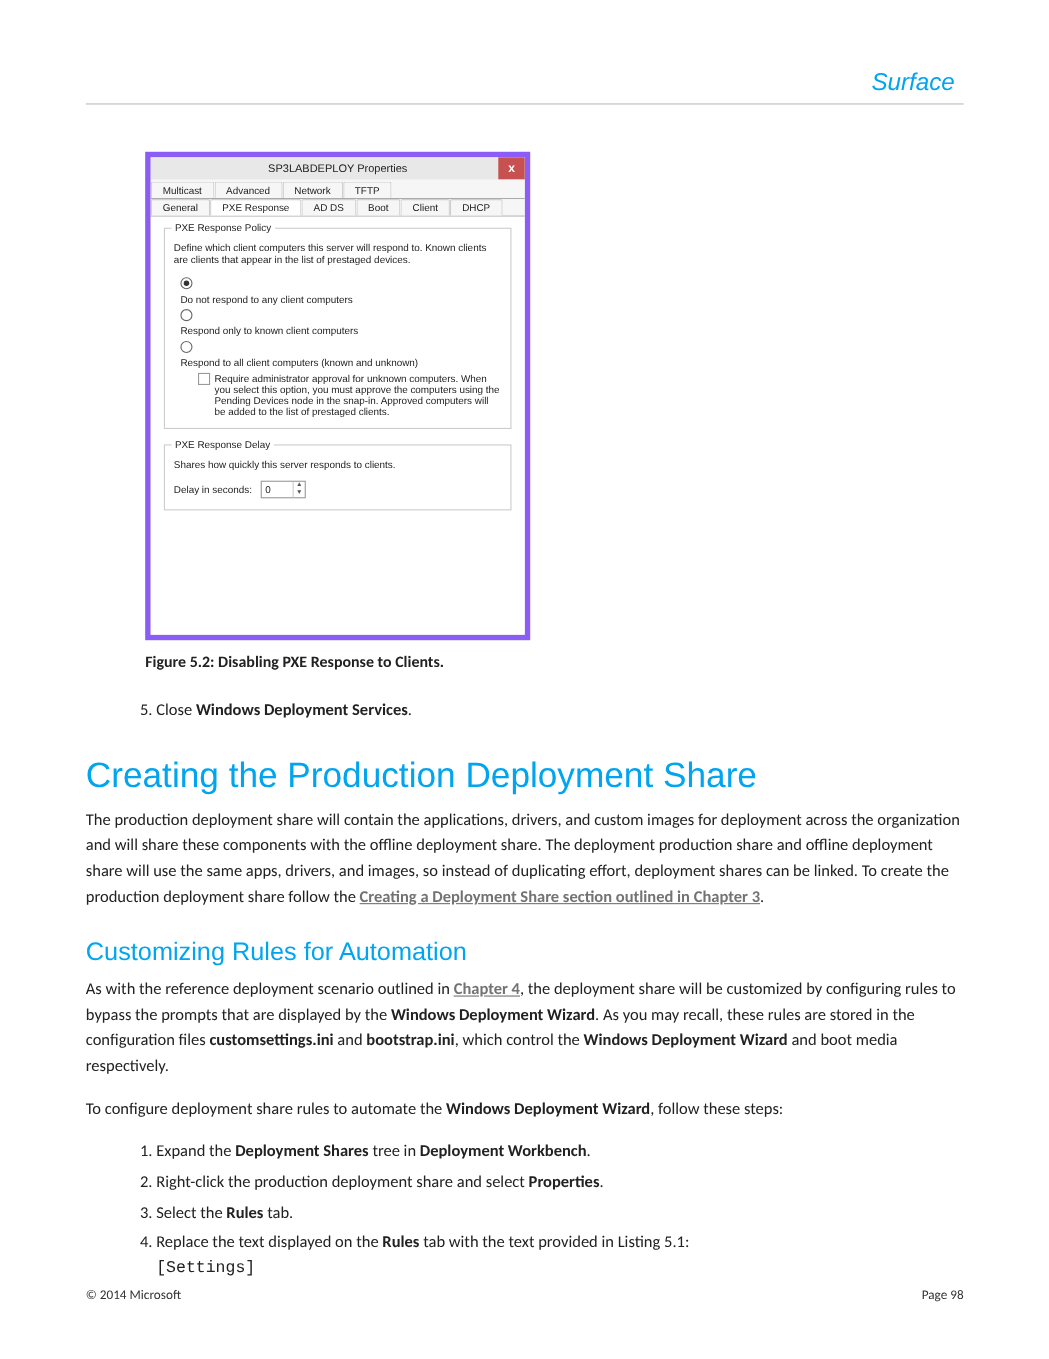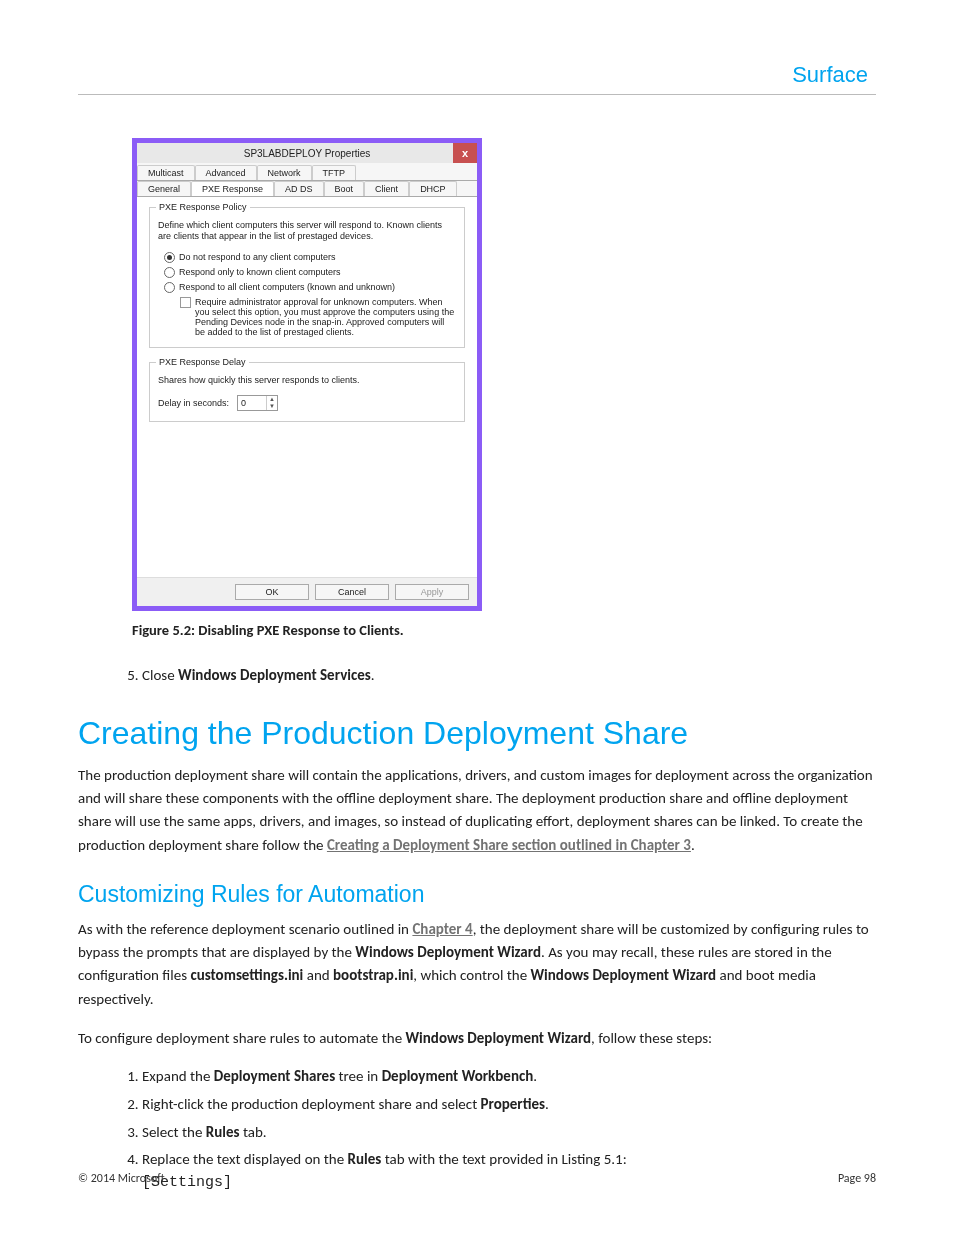--- a/index.html
+++ b/index.html
@@ -17,20 +17,21 @@
     padding: 60px 78px 40px 78px;
   }
   .brand {
     position: absolute;
     top: 62px;
     right: 86px;
     font-family: "Segoe UI Light", "Segoe UI", sans-serif;
     color: #00A4EF;
     font-size: 22px;
     font-weight: 400;
+    font-style: italic;
   }
   .rule {
     position: absolute;
     left: 78px;
     right: 78px;
     top: 94px;
     border: none;
     border-top: 1px solid #bbb;
     margin: 0;
   }
@@ -111,20 +112,21 @@
     margin: 4px 0 10px 0;
     font-size: 9px;
     line-height: 1.2;
   }
   .radio-row {
     display: flex;
     align-items: flex-start;
     margin: 4px 0 4px 6px;
     font-size: 9px;
     gap: 4px;
+    flex-direction: column;
   }
   .radio {
     width: 9px; height: 9px; border: 1px solid #666; border-radius: 50%;
     display: inline-block; flex: none;
     position: relative;
   }
   .radio.checked::after {
     content: "";
     width: 5px; height: 5px; background: #333; border-radius: 50%;
     position: absolute; left: 2px; top: 2px;
@@ -296,25 +298,20 @@
             <div class="spinbox">
               <span class="val">0</span>
               <div class="spin">
                 <div>▲</div>
                 <div>▼</div>
               </div>
             </div>
           </div>
         </div>
       </div>
-      <div class="dlg-buttons">
-        <div class="dlg-btn">OK</div>
-        <div class="dlg-btn">Cancel</div>
-        <div class="dlg-btn dis">Apply</div>
-      </div>
     </div>
   </div>
 
   <div class="figcap">Figure 5.2: Disabling PXE Response to Clients.</div>
 
   <ol class="steps" start="5">
     <li>
       <span>Close </span><b>Windows Deployment Services</b><span>.</span>
     </li>
   </ol>

